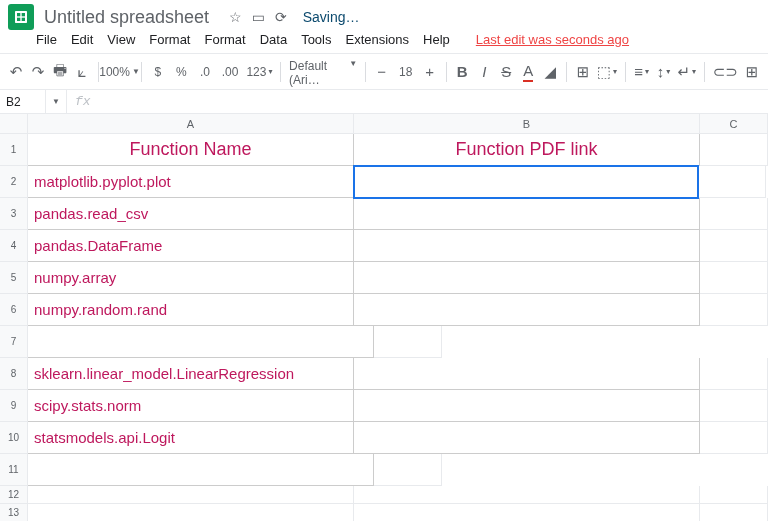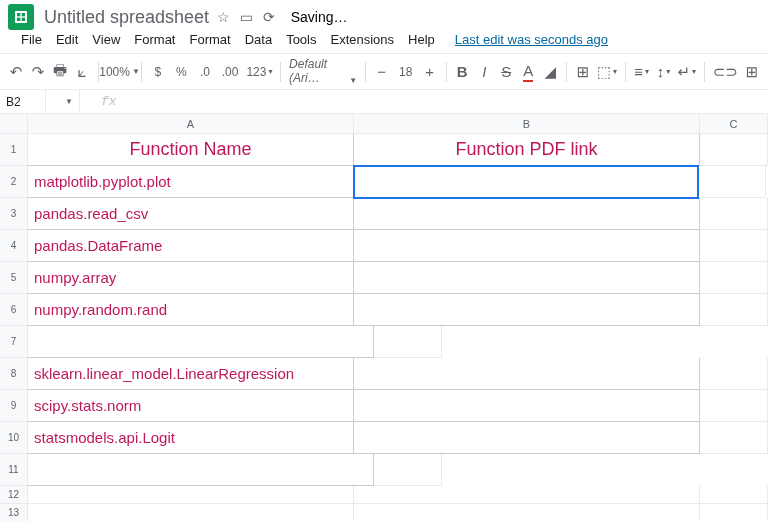--- a/index.html
+++ b/index.html
@@ -1,34 +1,34 @@
 <!DOCTYPE html>
 <html><head>
 <meta charset="utf-8">
 <style>
 * { box-sizing: border-box; margin: 0; padding: 0; }
 body { font-family: Arial, "Helvetica Neue", sans-serif; font-size: 13px; background: #fff; color: #202124; width: 768px; height: 521px; overflow: hidden; }
 .titlebar { display: flex; align-items: center; padding: 6px 8px 0 8px; height: 28px; }
 .logo { width: 26px; height: 26px; background: #0f9d58; border-radius: 3px; display: flex; align-items: center; justify-content: center; margin-right: 10px; }
 .logo svg { width: 16px; height: 16px; }
-.doc-title { font-size: 18px; color: #5f6368; margin-right: 8px; }
+.doc-title { font-size: 18px; color: #5f6368; margin-right: 20px; }
 .title-icons { display: flex; align-items: center; gap: 10px; color: #5f6368; }
 .title-icons span { font-size: 14px; }
-.saving { font-size: 12px; color: #000000; margin-left: 6px; }
-.menubar { display: flex; align-items: flex-end; gap: 14px; padding: 4px 8px 6px 21px; font-size: 13px; color: #202124; border-bottom: 1px solid #e8eaed; }
+.saving { font-size: 12px; color: #0c4a6e; margin-left: 6px; }
+.menubar { display: flex; align-items: flex-end; gap: 14px; padding: 4px 8px 6px 36px; font-size: 13px; color: #202124; border-bottom: 1px solid #e8eaed; }
 .menubar .menu-item { cursor: pointer; }
-.last-edit { color: #0369a1; text-decoration: underline; font-size: 13px; margin-left: 6px; }
+.last-edit { color: #ef4444; text-decoration: underline; font-size: 13px; margin-left: 12px; }
 .toolbar { display: flex; align-items: center; gap: 6px; padding: 4px 8px; border-bottom: 1px solid #e8eaed; height: 36px; color: #5f6368; }
 .tool-btn { width: 26px; height: 26px; display: flex; align-items: center; justify-content: center; cursor: pointer; font-size: 15px; }
 .tool-sep { width: 1px; height: 20px; background: #dadce0; margin: 0 2px; }
 .tool-text { font-size: 12px; padding: 0 2px; }
 .dropdown-arrow { font-size: 8px; margin-left: 2px; }
-.font-select { font-size: 12px; min-width: 68px; display: flex; align-items: flex-end; font-style: italic; }
+.font-select { font-size: 12px; min-width: 68px; display: flex; align-items: flex-start; }
 .size-select { font-size: 12px; min-width: 20px; text-align: center; }
-.namebox-row { display: flex; align-items: center; border-bottom: 1px solid #e8eaed; height: 24px; gap: 13px; }
+.namebox-row { display: flex; align-items: center; border-bottom: 1px solid #e8eaed; height: 24px; }
 .namebox { width: 46px; padding: 0 6px; font-size: 12px; border-right: 1px solid #e8eaed; height: 100%; display: flex; align-items: center; }
 .namebox-arrow { font-size: 8px; color: #5f6368; padding: 0 6px; border-right: 1px solid #e8eaed; height: 100%; display: flex; align-items: center; }
 .fx-label { font-style: italic; color: #bdc1c6; padding: 0 8px; font-size: 13px; font-family: Liberation Mono, monospace; }
 .formula-input { flex: 1; height: 100%; border: none; outline: none; font-size: 13px; padding: 0 4px; }
 .grid-container { position: relative; }
 .col-headers { display: flex; background: #f8f9fa; border-bottom: 1px solid #e8eaed; height: 20px; }
 .corner { width: 28px; border-right: 1px solid #e8eaed; background: #f8f9fa; }
 .col-header { text-align: center; font-size: 11px; color: #5f6368; border-right: 1px solid #e8eaed; display: flex; align-items: center; justify-content: center; }
 .col-a { width: 326px; }
 .col-b { width: 346px; }

